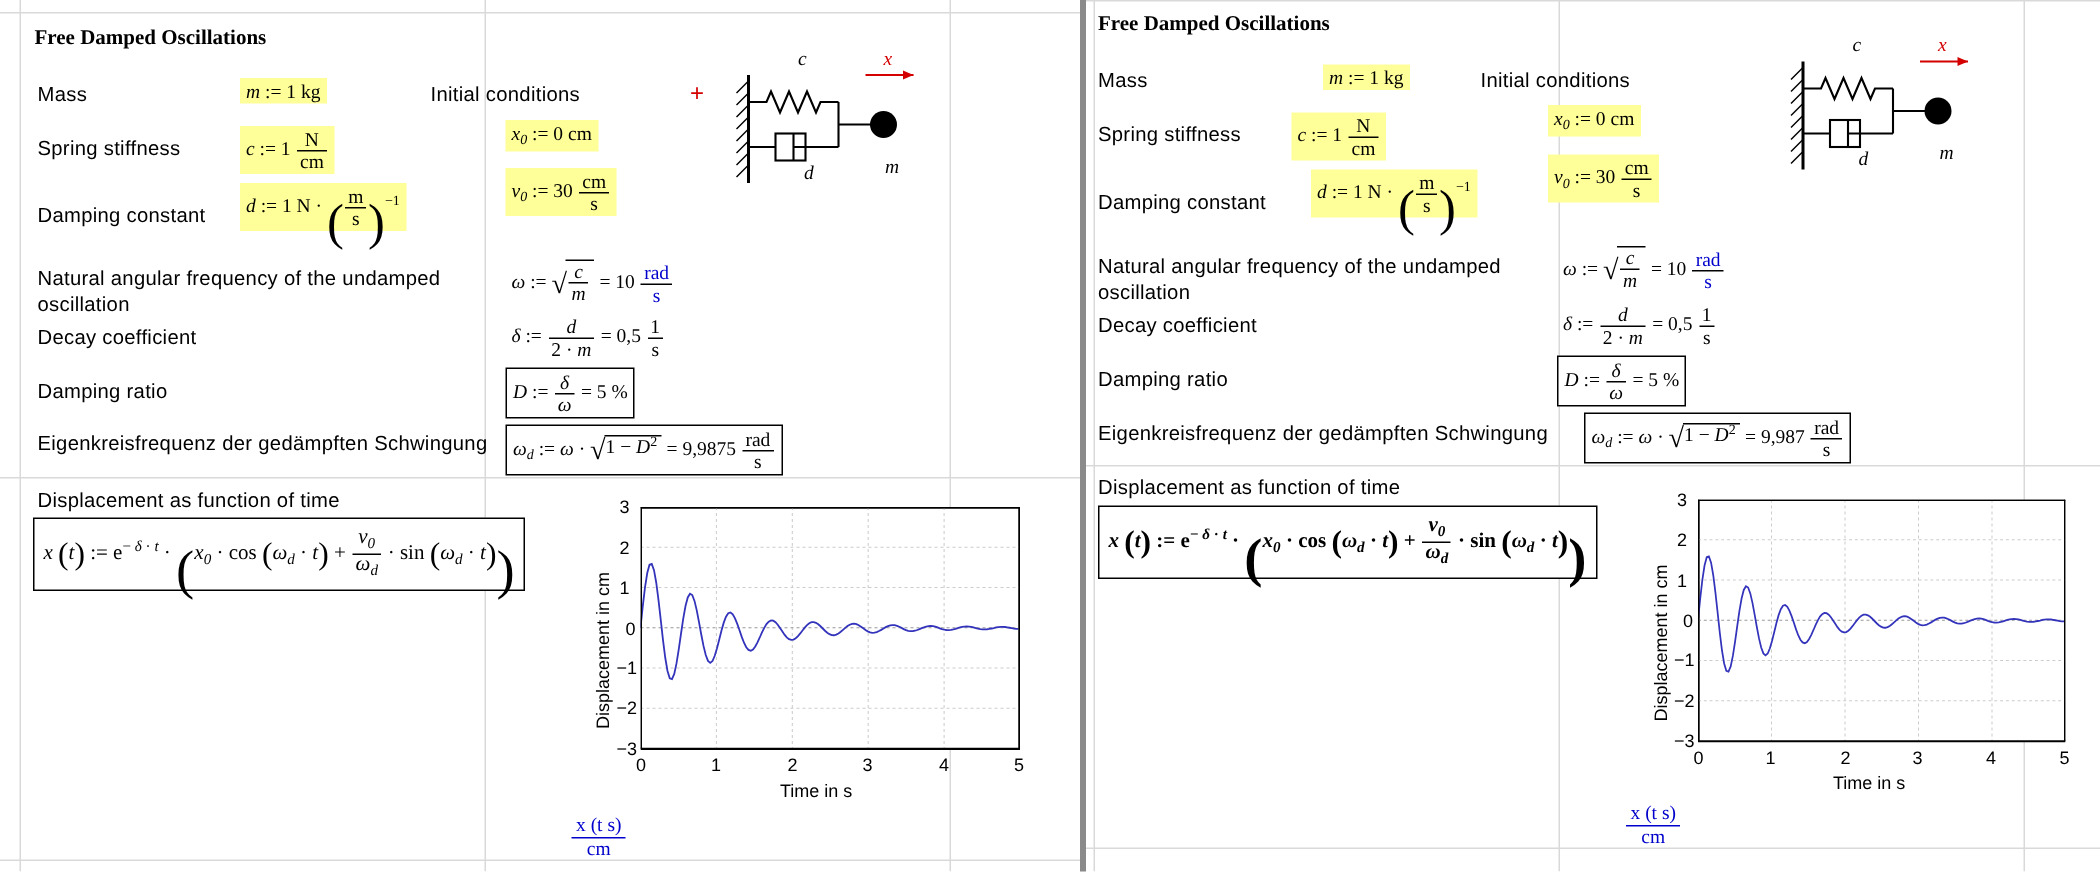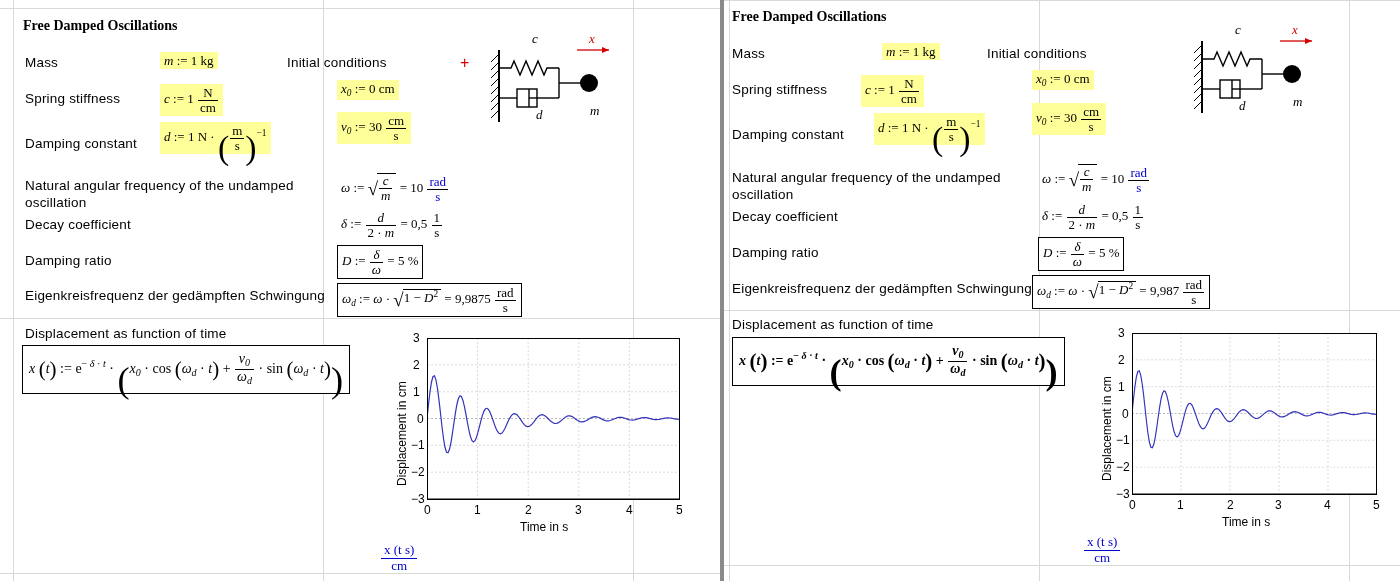--- a/index.html
+++ b/index.html
@@ -367,21 +367,21 @@
   </div>
 
   <div class="mathbox" style="left:314px; top:201px;">
     <i>δ</i> := <span class="frac"><span class="num"><i>d</i></span><span class="den">2 · <i>m</i></span></span> = <span>0,5</span> <span class="frac"><span class="num">1</span><span class="den">s</span></span>
   </div>
 
   <div class="mathbox boxed" style="left:314px; top:237px;">
     <i>D</i> := <span class="frac"><span class="num"><i>δ</i></span><span class="den"><i>ω</i></span></span> = <span>5 %</span>
   </div>
 
-  <div class="mathbox boxed" style="left:308px; top:275px;">
+  <div class="mathbox boxed" style="left:332px; top:275px;">
     <i>ω</i><span class="sub">d</span> := <i>ω</i> · <span class="radsign">√</span><span class="rad">1 − <i>D</i><span class="sup" style="font-style:normal">2</span></span> = <span>9,987</span> <span class="frac"><span class="num">rad</span><span class="den">s</span></span>
   </div>
 
   <div class="mathbox boxed" style="left:8px; top:337px; font-size:14px; padding:6px 6px; font-weight:bold;">
     <i>x</i> <span class="bigparen">(</span><i>t</i><span class="bigparen">)</span> := e<span class="sup" style="font-style:normal">− <i>δ</i> · <i>t</i></span> ·
     <span class="hugeparen">(</span><i>x</i><span class="sub">0</span> · cos <span class="bigparen">(</span><i>ω</i><span class="sub">d</span> · <i>t</i><span class="bigparen">)</span> +
     <span class="frac"><span class="num"><i>v</i><span class="sub">0</span></span><span class="den"><i>ω</i><span class="sub">d</span></span></span> · sin <span class="bigparen">(</span><i>ω</i><span class="sub">d</span> · <i>t</i><span class="bigparen">)</span><span class="hugeparen">)</span>
   </div>
 
   <div class="plot" style="left:408px; top:333px;">

